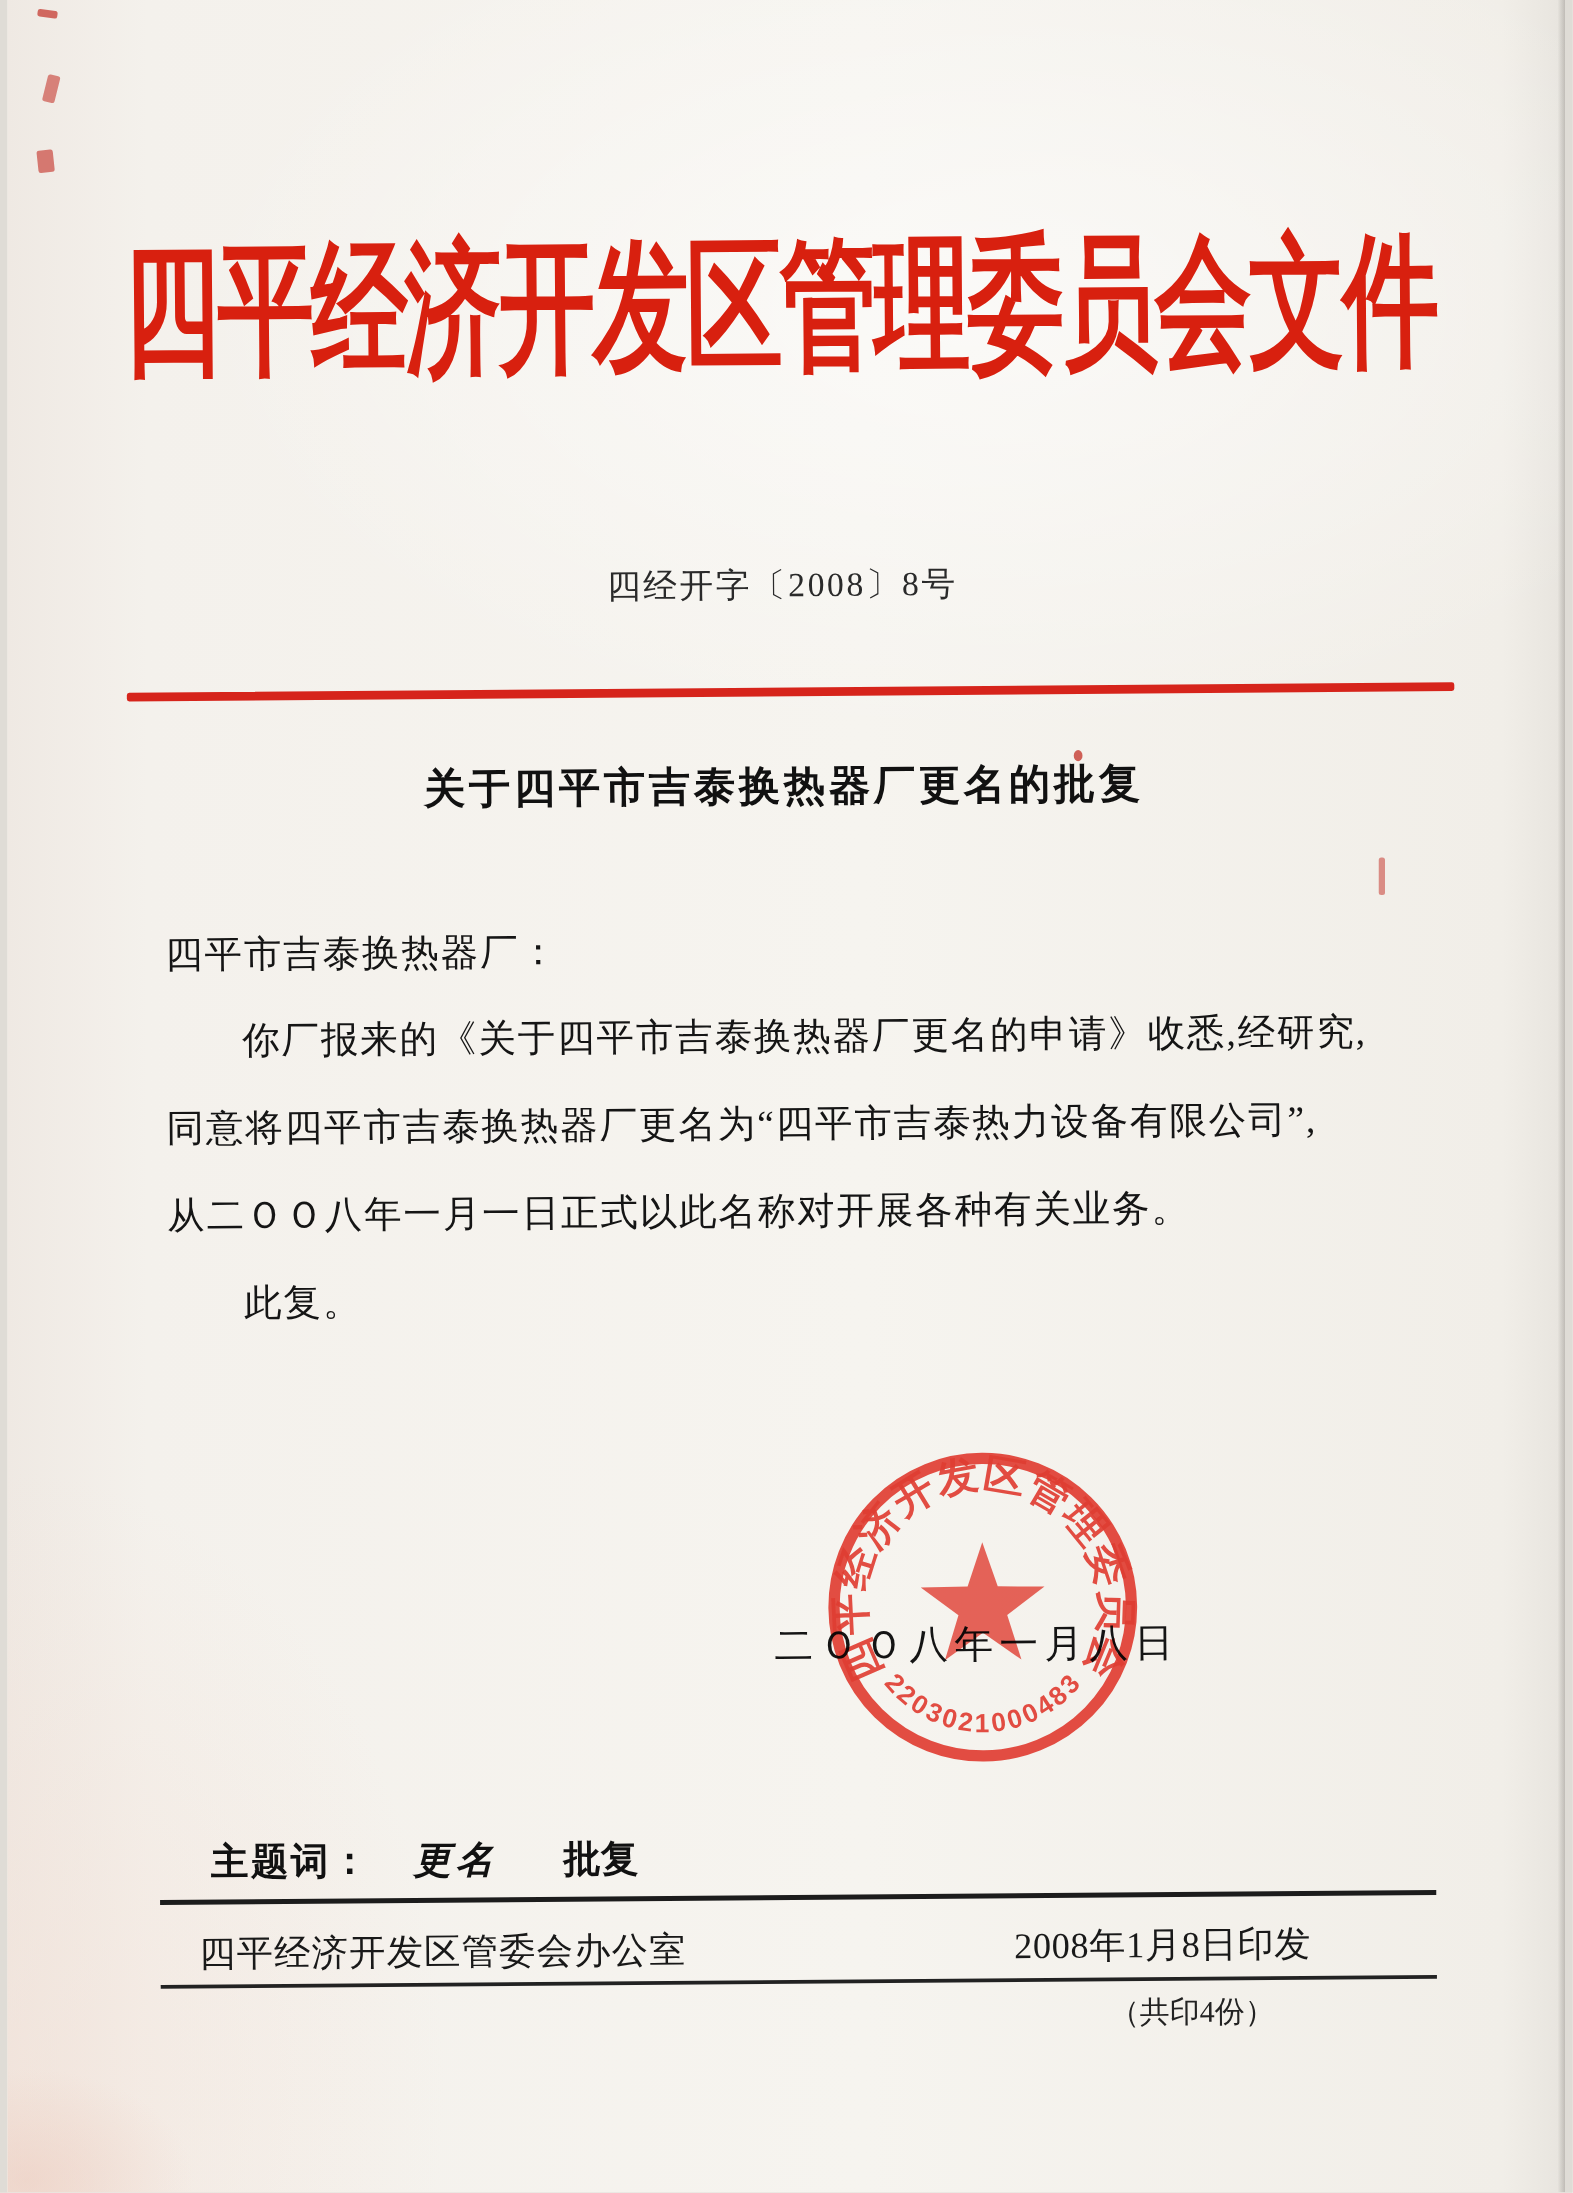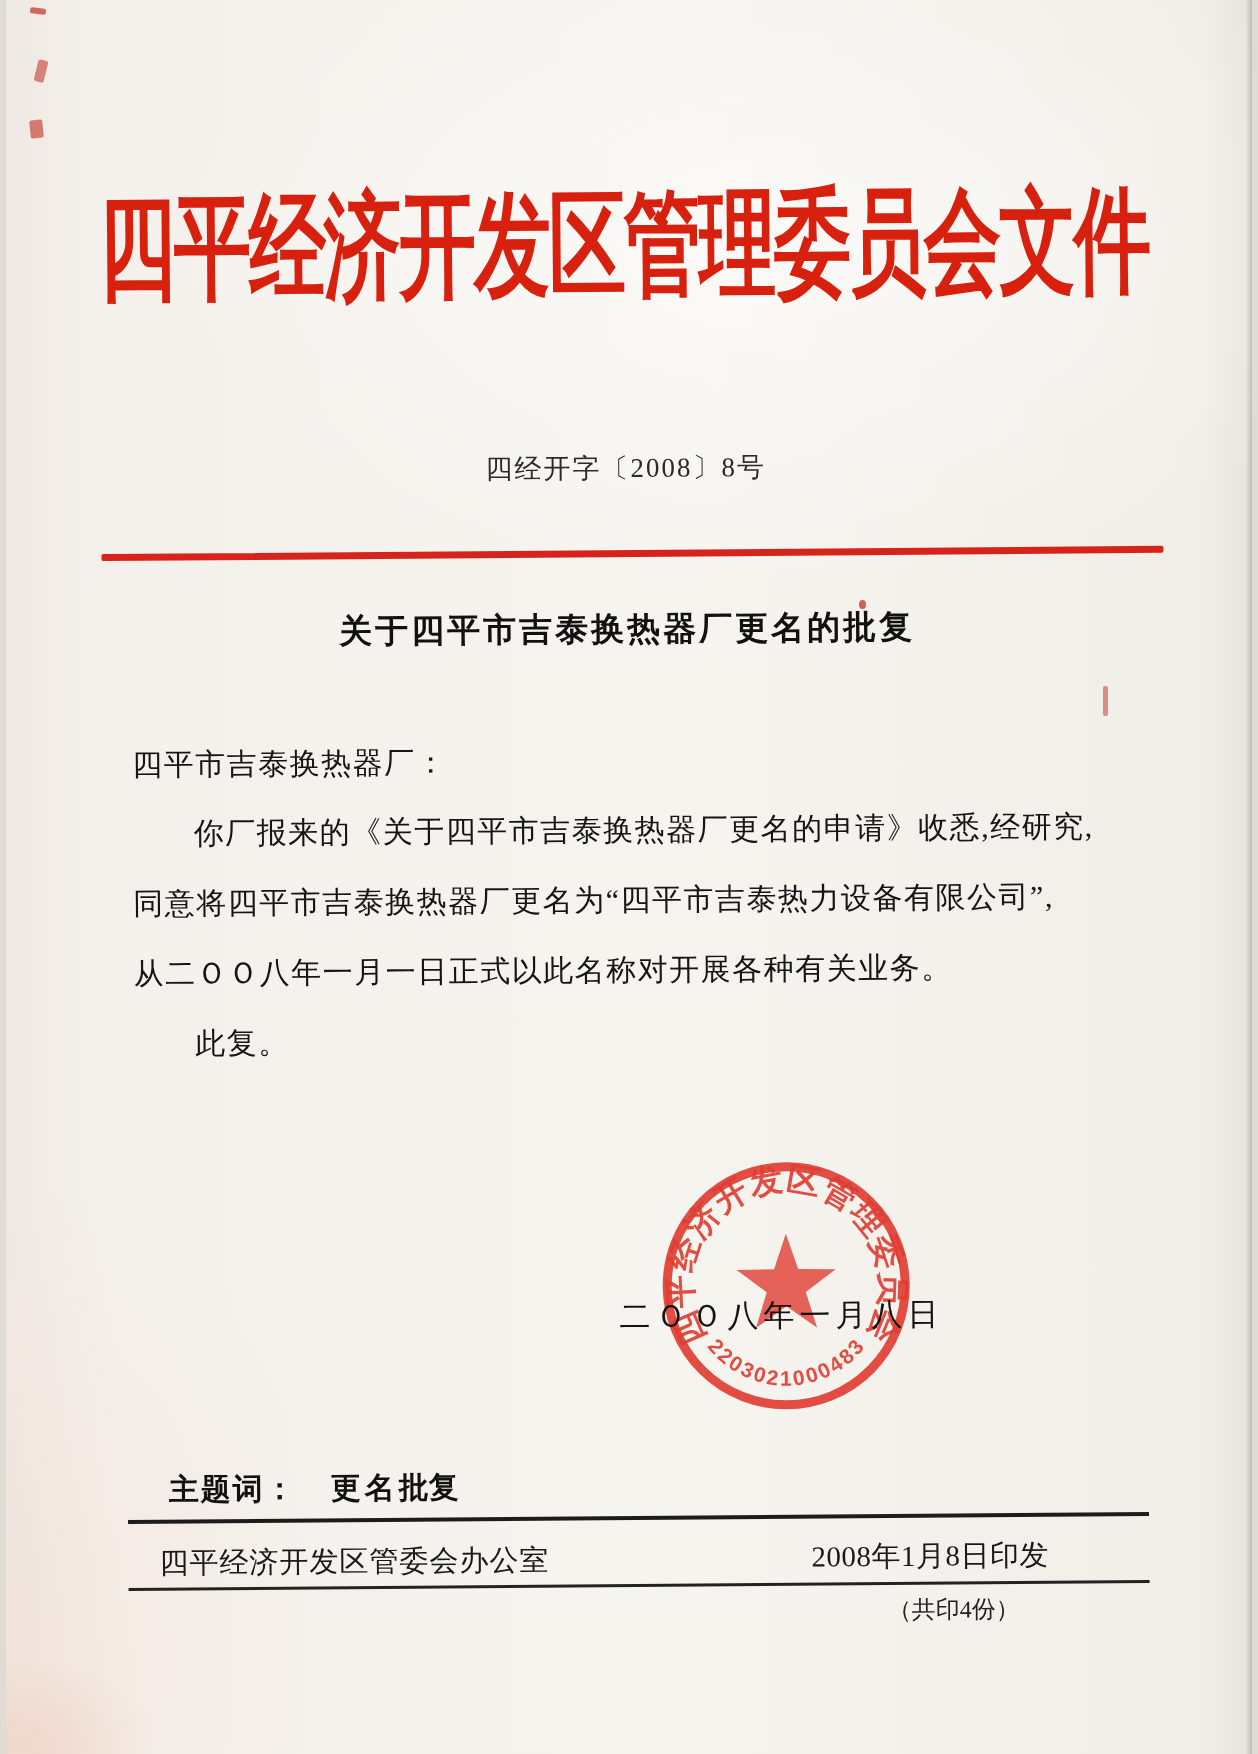--- a/index.html
+++ b/index.html
@@ -66,21 +66,21 @@
     top:1157px;left:647px;width:260px;height:260px;
     mix-blend-mode:multiply;opacity:.92;
   }
 
   .keywords-row{
     top:1466px;left:158px;
     font-family:"Liberation Sans", sans-serif;
     font-weight:bold;font-size:30px;color:#111;white-space:nowrap;
   }
   .keywords-row .kw-label{margin-right:34px;letter-spacing:2px;}
-  .keywords-row .kw1{letter-spacing:4px;}
+  .keywords-row .kw1{margin-right:52px;letter-spacing:4px;font-style:italic;}
   .hr1{top:1516px;left:117px;width:1021px;height:4px;background:#1c1c1c;}
   .office{top:1540px;left:148px;font-size:29px;letter-spacing:1px;color:#191919;white-space:nowrap;}
   .printdate{top:1539px;left:800px;font-size:29px;letter-spacing:.5px;color:#191919;white-space:nowrap;}
   .hr2{top:1584px;left:117px;width:1021px;height:3px;background:#222;}
   .copies{top:1596px;left:876px;font-size:24px;color:#222;white-space:nowrap;}
 
   
   .art{position:absolute;background:#c63b31;border-radius:2px;opacity:.75;}
   .a1{top:8px;left:24px;width:16px;height:6px;transform:rotate(8deg);}
   .a2{top:60px;left:30px;width:10px;height:22px;transform:rotate(14deg);opacity:.6;}

